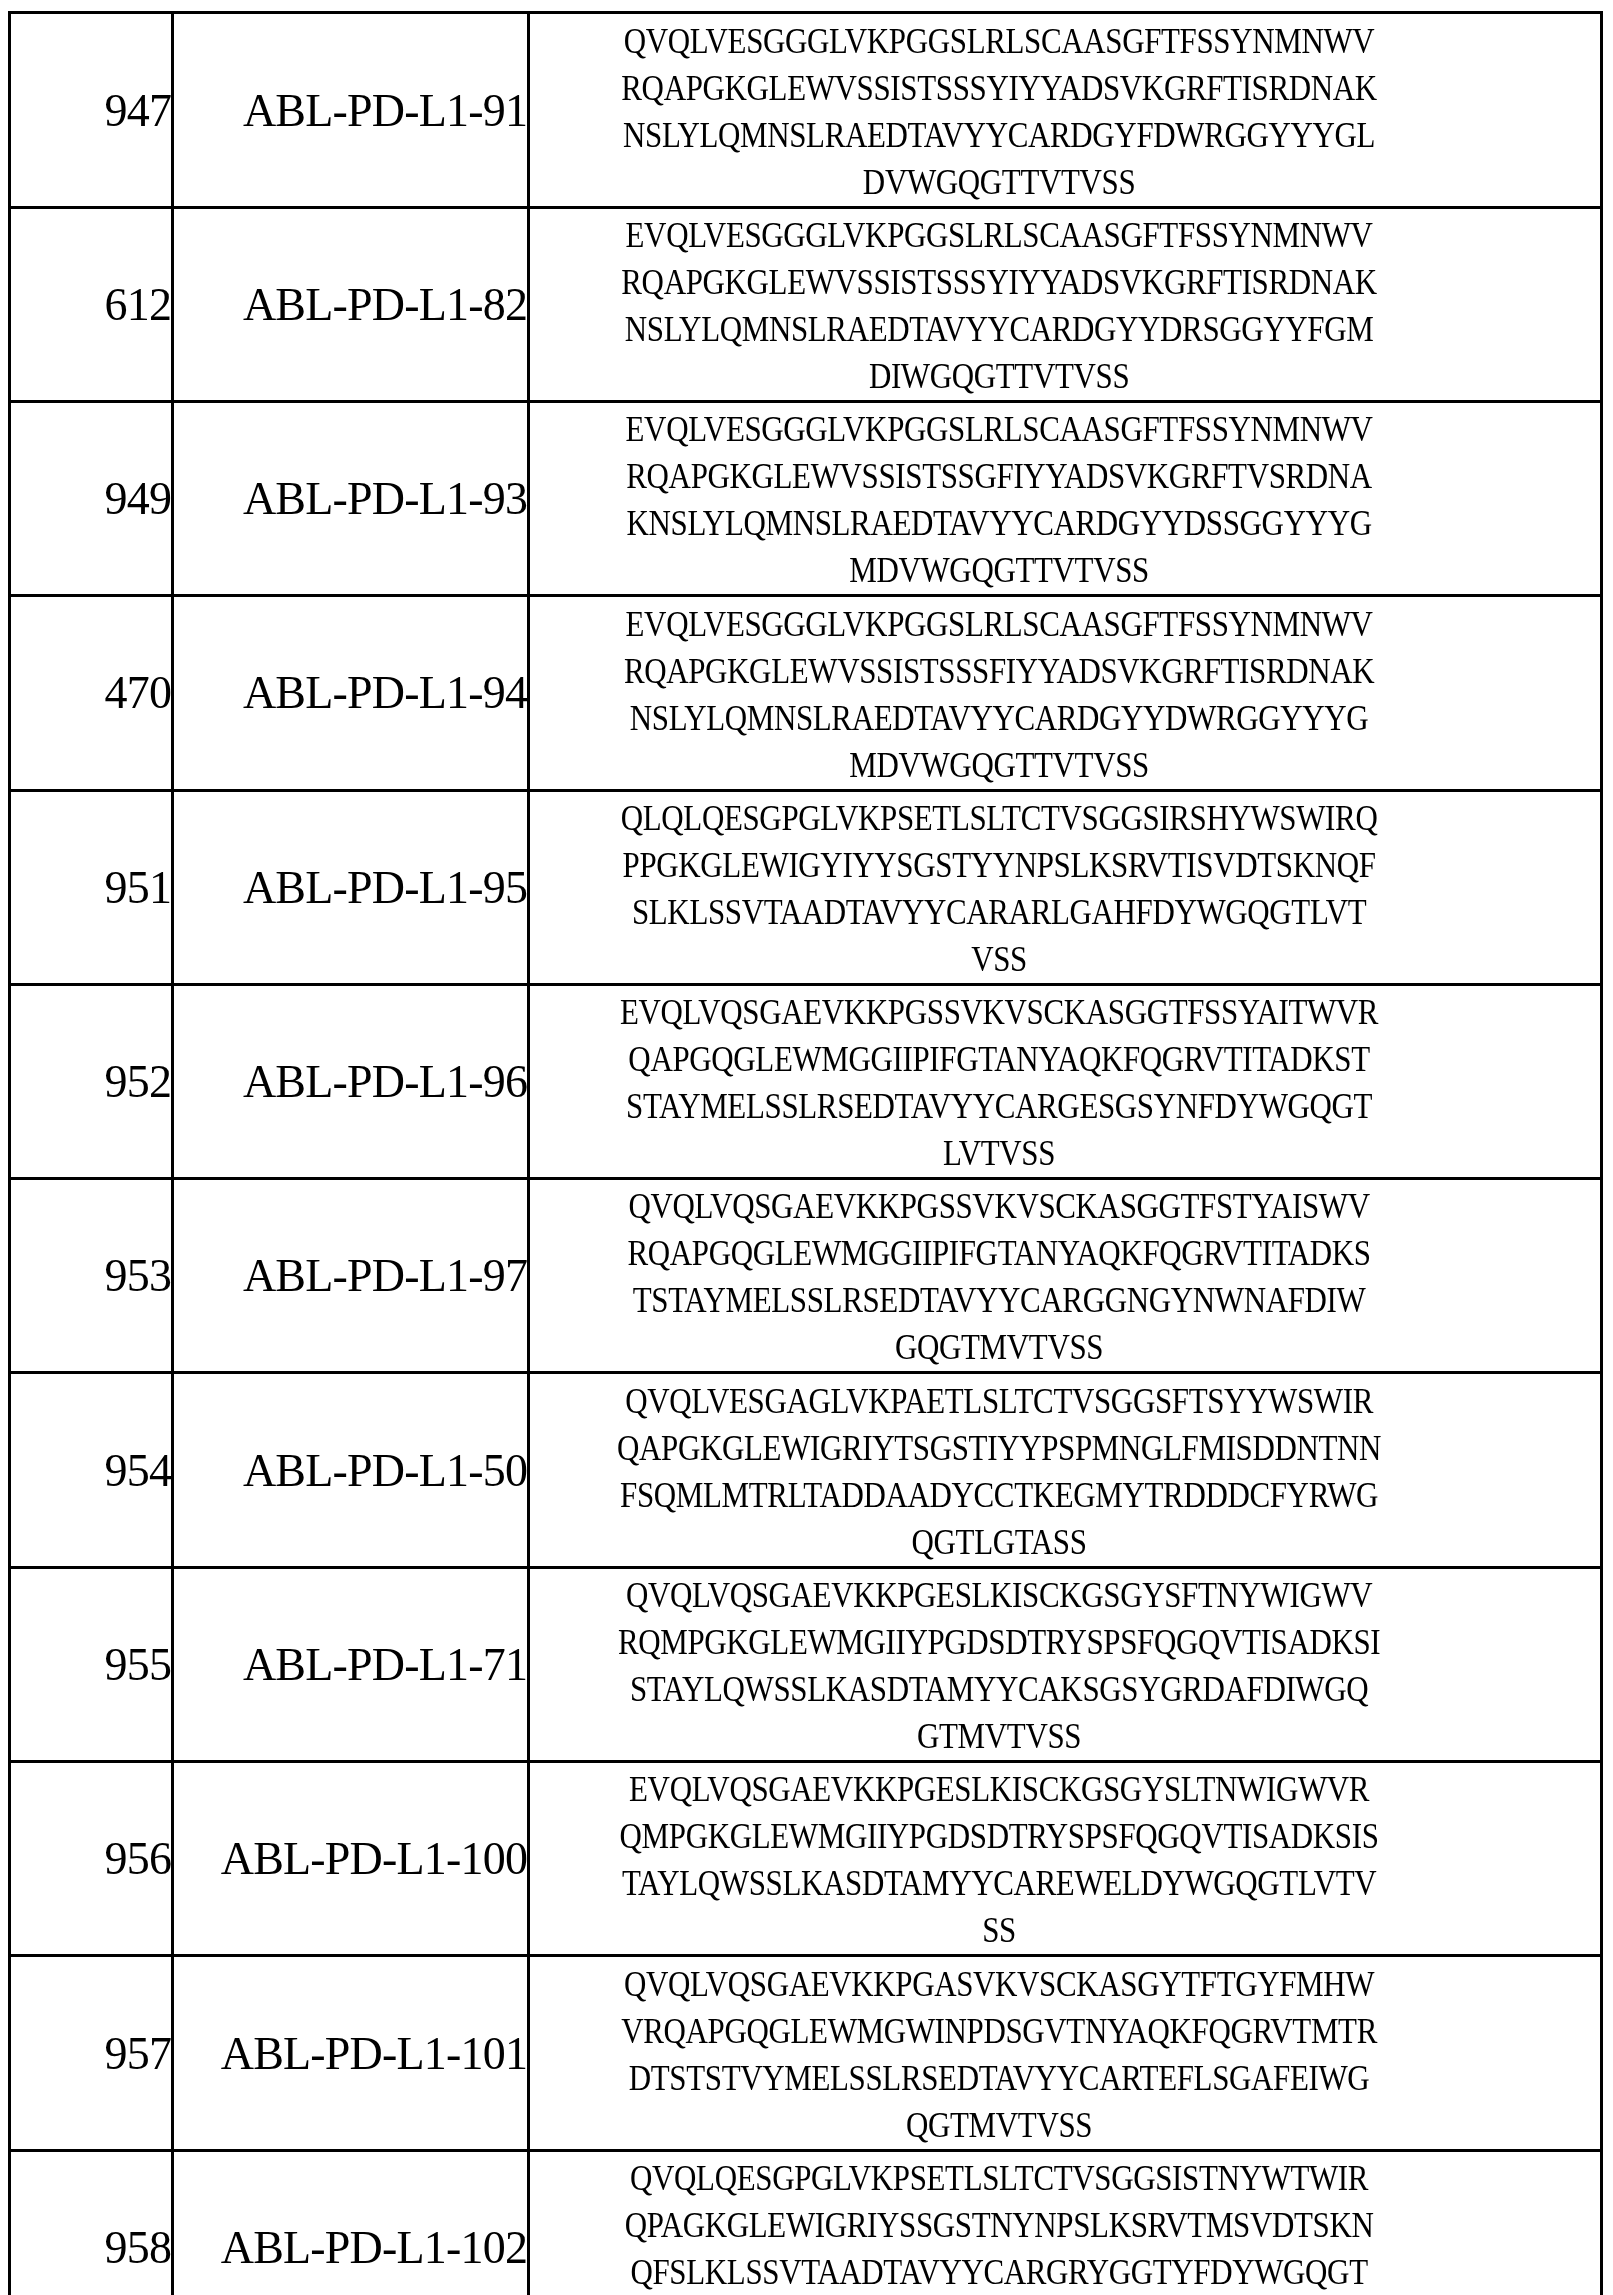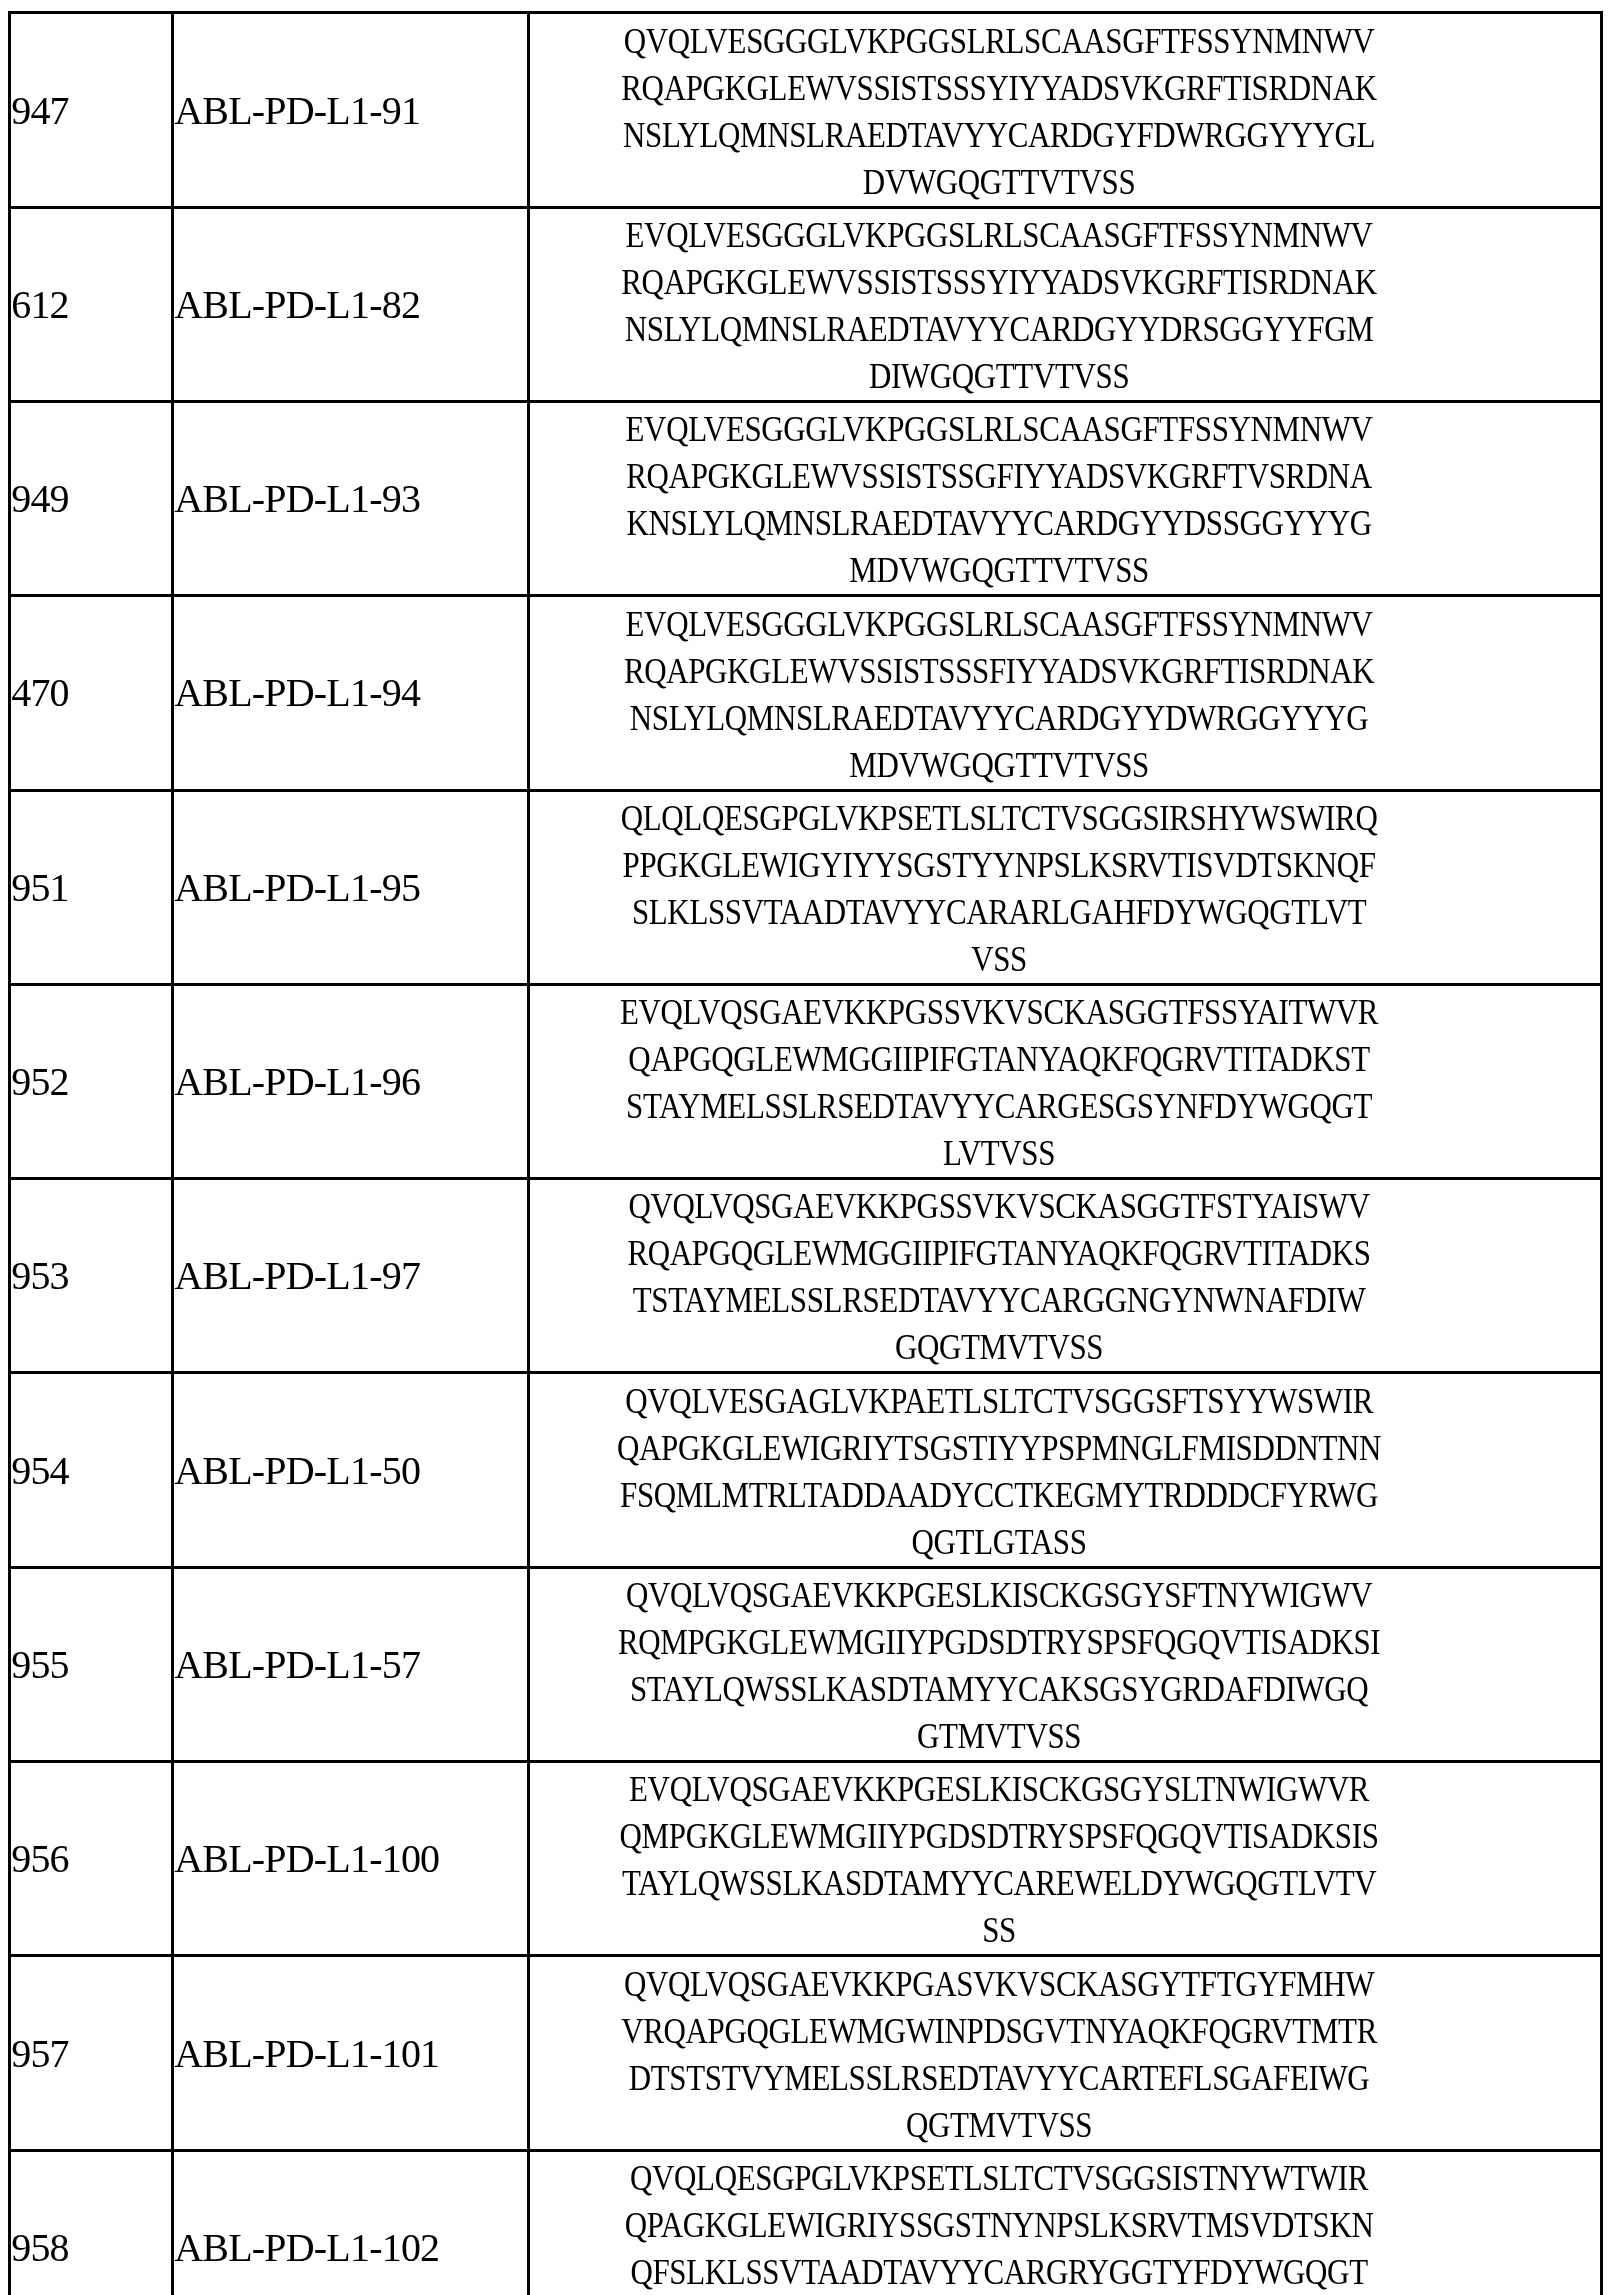--- a/index.html
+++ b/index.html
@@ -26,22 +26,22 @@
   .seq-table td {
     border: 3.3px solid #000000;
     height: 183px;
     padding: 0;
     vertical-align: middle;
   }
   .col-id { width: 163px; }
   .col-name { width: 356px; }
   .col-seq { width: auto; }
   .cell-id, .cell-name {
-    text-align: left;
-    font-size: 40px;
+    text-align: right;
+    font-size: 46px;
     letter-spacing: -0.8px;
   }
   .cell-seq {
     text-align: left;
     padding: 0 0 0 16.3px !important;
     vertical-align: top !important;
   }
   .seq-lines {
     padding-top: 3.3px;
     text-align: center;
@@ -166,21 +166,21 @@
             <div class="seq-line">QVQLVESGAGLVKPAETLSLTCTVSGGSFTSYYWSWIR</div>
             <div class="seq-line">QAPGKGLEWIGRIYTSGSTIYYPSPMNGLFMISDDNTNN</div>
             <div class="seq-line">FSQMLMTRLTADDAADYCCTKEGMYTRDDDCFYRWG</div>
             <div class="seq-line">QGTLGTASS</div>
           </div>
     </td>
   </tr>
 
   <tr>
     <td class="cell-id">955</td>
-    <td class="cell-name">ABL-PD-L1-57</td>
+    <td class="cell-name">ABL-PD-L1-71</td>
     <td class="cell-seq">
       <div class="seq-lines">
             <div class="seq-line">QVQLVQSGAEVKKPGESLKISCKGSGYSFTNYWIGWV</div>
             <div class="seq-line">RQMPGKGLEWMGIIYPGDSDTRYSPSFQGQVTISADKSI</div>
             <div class="seq-line">STAYLQWSSLKASDTAMYYCAKSGSYGRDAFDIWGQ</div>
             <div class="seq-line">GTMVTVSS</div>
           </div>
     </td>
   </tr>
 

